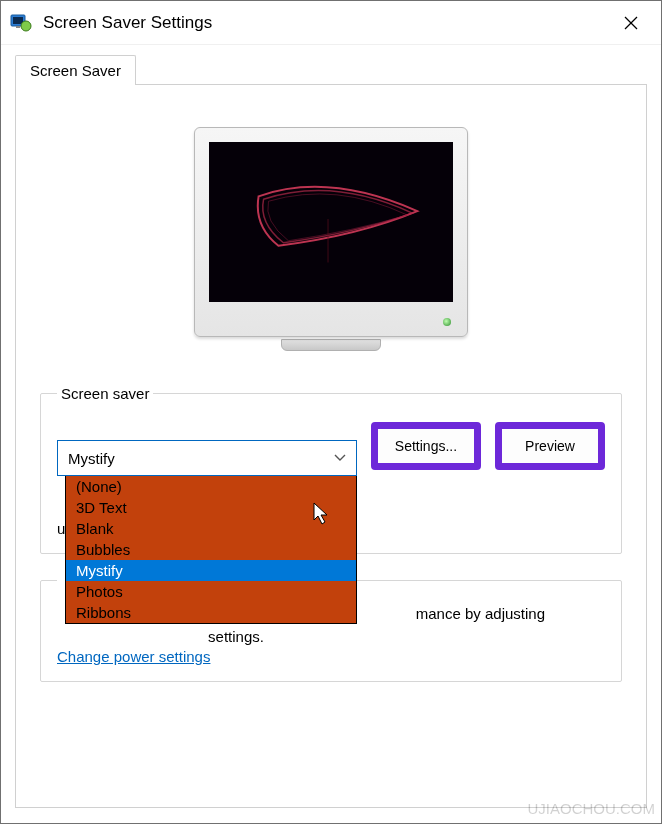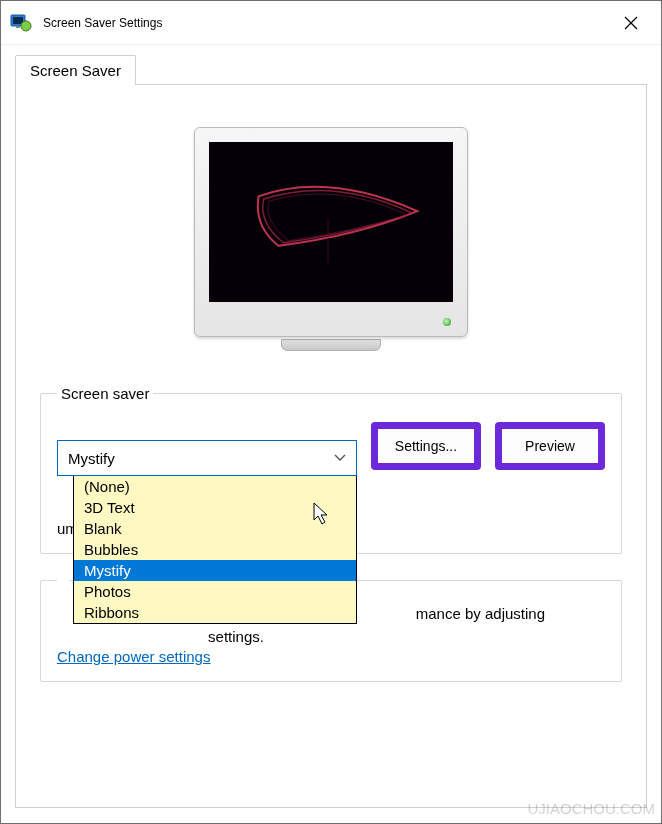--- a/index.html
+++ b/index.html
@@ -32,21 +32,21 @@
   .titlebar-icon {
     width: 24px;
     height: 24px;
     margin-right: 10px;
     display: inline-flex;
     align-items: center;
     justify-content: center;
   }
   .titlebar-title {
     flex: 1;
-    font-size: 12px;
+    font-size: 17px;
   }
   .close-btn {
     width: 44px;
     height: 40px;
     display: flex;
     align-items: center;
     justify-content: center;
     cursor: default;
   }
   .tabbar {
@@ -140,25 +140,25 @@
     display: flex;
     align-items: center;
     padding: 0 10px;
     font-size: 15px;
     cursor: default;
     justify-content: space-between;
   }
   .dropdown-list {
     position: absolute;
     top: 36px;
-    left: 16px;
+    left: 8px;
     right: 0;
     border: 1px solid #000;
     border-top: none;
-    background: #fef9c3;
+    background: #c2410c;
     z-index: 10;
   }
   .dropdown-item {
     padding: 2px 10px;
     font-size: 15px;
     cursor: default;
   }
   .dropdown-item.selected {
     background: #0078d7;
     color: #fff;

